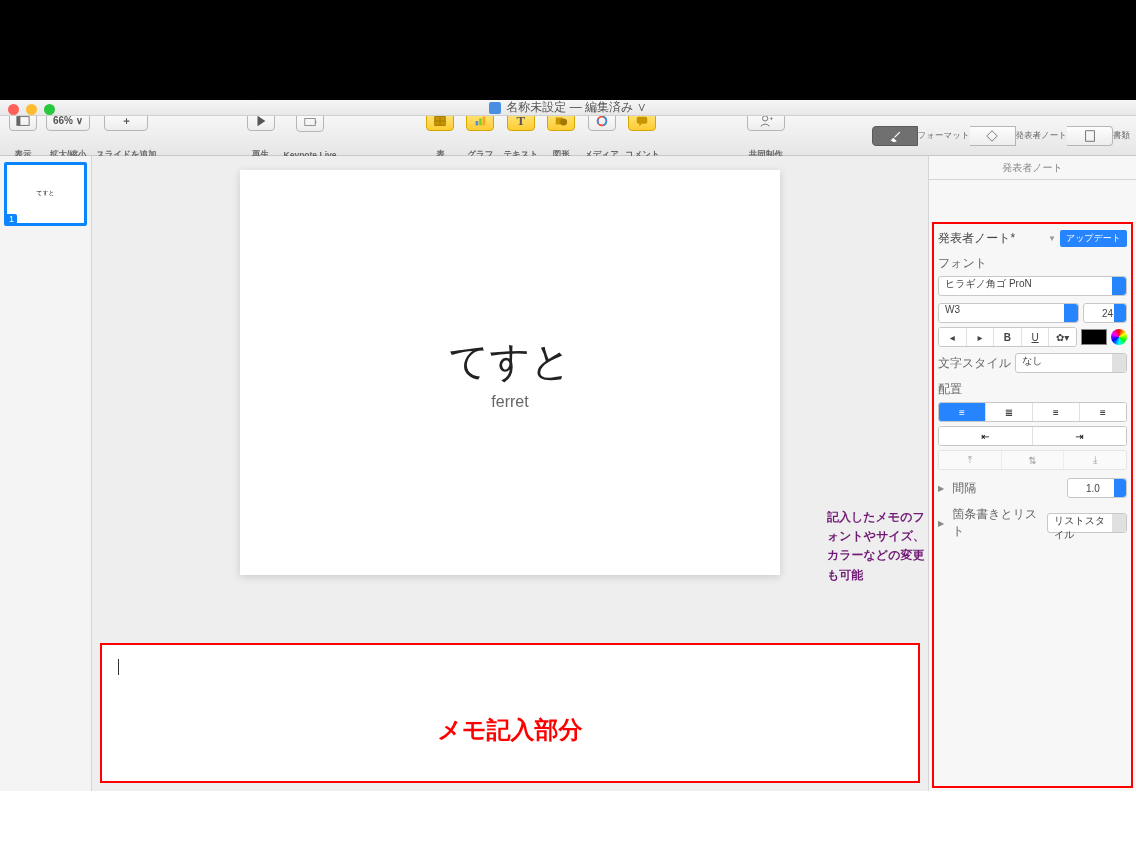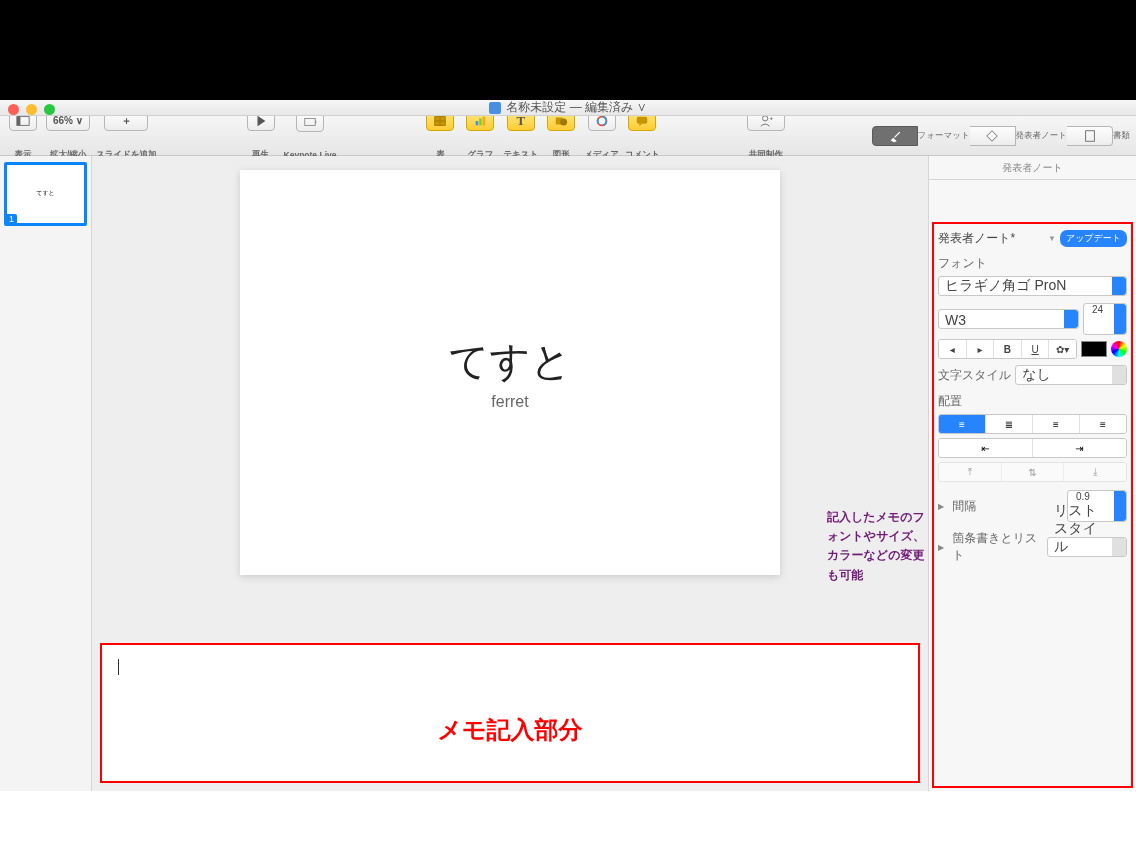--- a/index.html
+++ b/index.html
@@ -56,26 +56,26 @@
 
 .annotation { position: absolute; left: 735px; top: 352px; color: #701a75; font-size: 12px; font-weight: bold; line-height: 1.6; }
 
 
 .inspector { width: 208px; background: #f7f7f7; border-left: 1px solid #d5d5d5; display: flex; flex-direction: column; gap: 36px; }
 .insp-tab-head { height: 24px; border-bottom: 1px solid #d5d5d5; display: flex; align-items: center; justify-content: center; font-size: 10px; color: #888; }
 .insp-body { border: 2px solid #ff0000; flex: 1; margin: 6px 3px 3px 3px; padding: 6px 4px; display: flex; flex-direction: column; gap: 8px; overflow: hidden; }
 .insp-row { display: flex; align-items: center; gap: 4px; font-size: 11px; color: #444; }
 .insp-title { font-size: 12px; flex: 1; }
 .chevdown { font-size: 8px; color: #999; }
-.pill-btn { background: #2684ff; color: #fff; font-size: 9px; padding: 2px 6px; border-radius: 7px; }
+.pill-btn { background: #2684ff; color: #fff; font-size: 9px; padding: 2px 6px; border-radius: 2px; }
 .insp-label { font-size: 12px; color: #666; }
-.select { background: #fff; border: 1px solid #c8c8c8; border-radius: 3px; height: 20px; font-size: 14px; padding: 0 16px 0 6px; display: flex; align-items: flex-end; position: relative; flex: 1; }
+.select { background: #fff; border: 1px solid #c8c8c8; border-radius: 3px; height: 20px; font-size: 10px; padding: 0 16px 0 6px; display: flex; align-items: flex-start; position: relative; flex: 1; }
 .select::after { content: ""; position: absolute; right: 0; top: 0; bottom: 0; width: 14px; background: #2684ff; border-radius: 0 3px 3px 0; }
 .select.light::after { background: #e0e0e0; }
-.numfield { width: 44px; background: #fff; border: 1px solid #c8c8c8; border-radius: 3px; height: 32px; font-size: 10px; display: flex; padding: 0 8px; position: relative; }
+.numfield { width: 44px; background: #fff; border: 1px solid #c8c8c8; border-radius: 3px; height: 20px; font-size: 10px; display: flex; align-items: center; padding: 0 18px; position: relative; }
 .numfield::after { content: ""; position: absolute; right: 0; top: 0; bottom: 0; width: 12px; background: #2684ff; border-radius: 0 3px 3px 0; }
 .iconbar { display: flex; border: 1px solid #c8c8c8; border-radius: 3px; overflow: hidden; height: 20px; }
 .iconbar > div { flex: 1; display: flex; align-items: center; justify-content: center; font-size: 10px; border-right: 1px solid #e0e0e0; background: #fff; min-width: 20px; }
 .iconbar > div:last-child { border-right: none; }
 .color-swatch { width: 26px; height: 16px; background: #000; border: 1px solid #888; }
 .color-wheel { width: 16px; height: 16px; border-radius: 50%; background: conic-gradient(red,yellow,lime,cyan,blue,magenta,red); }
 .segbar { display: flex; border: 1px solid #c8c8c8; border-radius: 3px; overflow: hidden; height: 20px; }
 .segbar > div { flex: 1; display: flex; align-items: center; justify-content: center; font-size: 10px; background: #fff; border-right: 1px solid #e0e0e0; }
 .segbar > div:last-child { border-right: none; }
 .segbar > div.active { background: #2684ff; color: #fff; }
@@ -333,21 +333,21 @@
             <div>⇅</div>
             <div>⤓</div>
           </div>
         </div>
 
         <div class="insp-row">
           <span class="tri">▶</span>
           <span class="insp-label">間隔</span>
           <div style="flex:1"></div>
           <div class="numfield" style="width:60px">
-                <span>0.9</span>
+                <span>1.0</span>
               </div>
         </div>
 
         <div class="insp-row">
           <span class="tri">▶</span>
           <span class="insp-label">箇条書きとリスト</span>
           <div style="flex:1"></div>
           <div class="select light" style="flex:0 0 80px">
                 <span>リストスタイル</span>
               </div>

